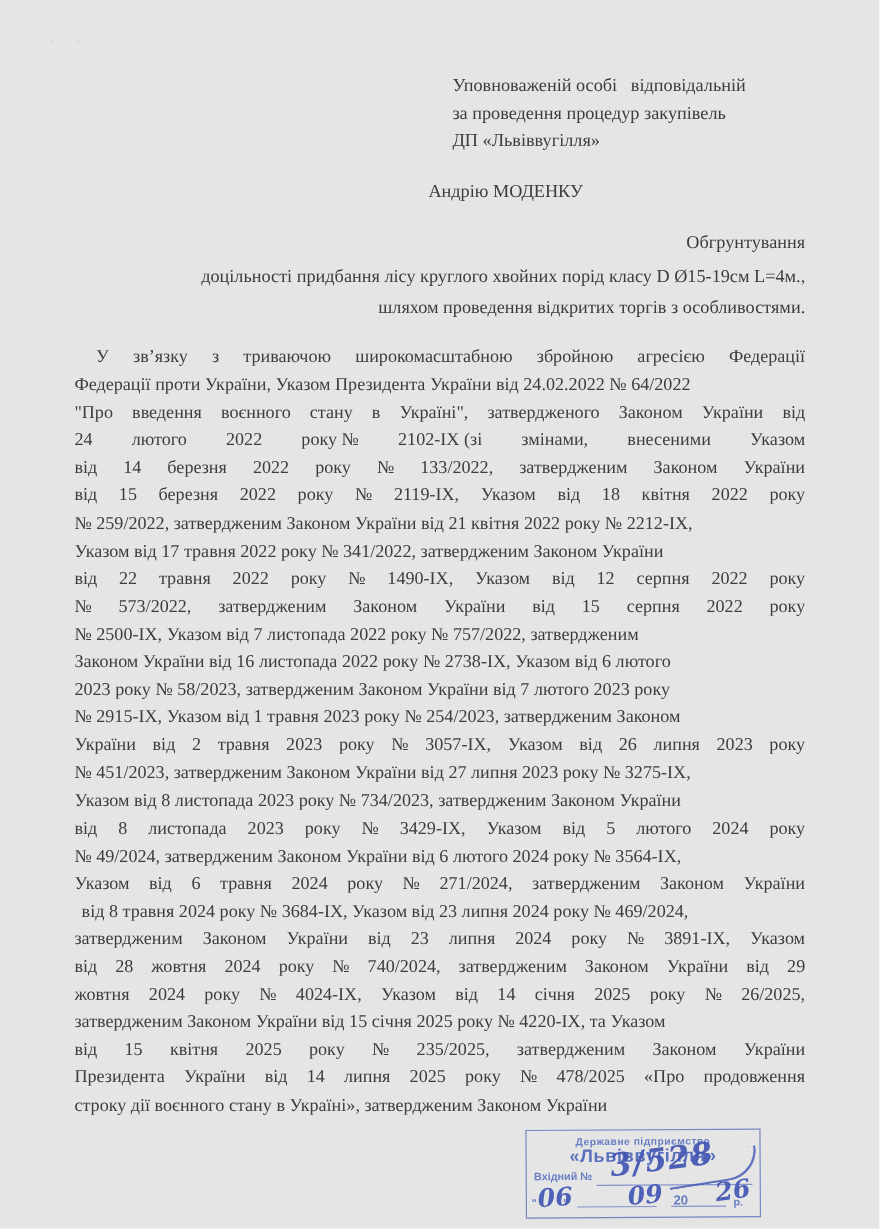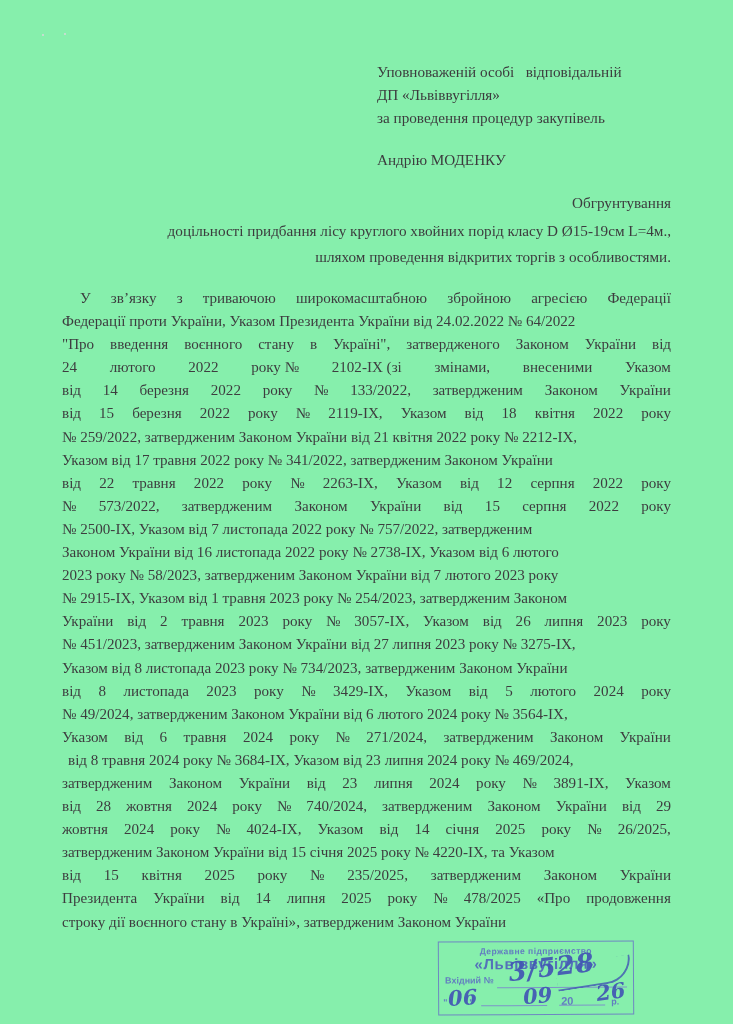--- a/index.html
+++ b/index.html
@@ -14,21 +14,21 @@
     overflow: hidden;
     font-family: "Liberation Serif", "DejaVu Serif", serif;
     color: #3a3a3c;
     -webkit-font-smoothing: antialiased;
   }
 
   
   .page {
     position: absolute;
     inset: 0;
-    background: #86efac;
+    background: #e5e5e5;
   }
   .scan-speck {
     position: absolute;
     width: 2px;
     height: 2px;
     border-radius: 50%;
     background: #d8d8da;
   }
   .speck-a { left: 42px; top: 34px; }
   .speck-b { left: 64px; top: 33px; }
@@ -40,21 +40,21 @@
     top: 60px;
     width: 300px;
     font-size: 15.2px;
     line-height: 23px;
     color: #3c3c3e;
   }
   .addressee div { white-space: pre; }
 
   .recipient-name {
     position: absolute;
-    left: 377px;
+    left: 357px;
     top: 148px;
     font-size: 15.2px;
     line-height: 23px;
     color: #3c3c3e;
   }
 
   
   .title-block {
     position: absolute;
     left: 62px;
@@ -170,42 +170,42 @@
 </head>
 <body>
 
 <div class="page">
 
   <span class="scan-speck speck-a"></span>
   <span class="scan-speck speck-b"></span>
 
   <div class="addressee">
     <div>Уповноваженій особі   відповідальній</div>
+    <div>за проведення процедур закупівель</div>
     <div>ДП «Львіввугілля»</div>
-    <div>за проведення процедур закупівель</div>
   </div>
 
   <div class="recipient-name">Андрію МОДЕНКУ</div>
 
   <div class="title-block">
     <div class="title-main">Обгрунтування</div>
     <div>доцільності придбання лісу круглого хвойних порід класу D Ø15-19см L=4м.,</div>
     <div>шляхом проведення відкритих торгів з особливостями.</div>
   </div>
 
   <div class="body-text" id="body-text">
       <div class="body-line justify indent"><span>У</span><span>зв’язку</span><span>з</span><span>триваючою</span><span>широкомасштабною</span><span>збройною</span><span>агресією</span><span>Федерації</span></div>
       <div class="body-line flush">Федерації проти України, Указом Президента України від 24.02.2022 № 64/2022</div>
       <div class="body-line justify"><span>"Про</span><span>введення</span><span>воєнного</span><span>стану</span><span>в</span><span>Україні",</span><span>затвердженого</span><span>Законом</span><span>України</span><span>від</span></div>
       <div class="body-line justify"><span>24</span><span>лютого</span><span>2022</span><span>року №</span><span>2102-IX (зі</span><span>змінами,</span><span>внесеними</span><span>Указом</span></div>
       <div class="body-line justify"><span>від</span><span>14</span><span>березня</span><span>2022</span><span>року</span><span>№</span><span>133/2022,</span><span>затвердженим</span><span>Законом</span><span>України</span></div>
       <div class="body-line justify"><span>від</span><span>15</span><span>березня</span><span>2022</span><span>року</span><span>№</span><span>2119-IX,</span><span>Указом</span><span>від</span><span>18</span><span>квітня</span><span>2022</span><span>року</span></div>
       <div class="body-line flush">№ 259/2022, затвердженим Законом України від 21 квітня 2022 року № 2212-IX,</div>
       <div class="body-line flush">Указом від 17 травня 2022 року № 341/2022, затвердженим Законом України</div>
-      <div class="body-line justify"><span>від</span><span>22</span><span>травня</span><span>2022</span><span>року</span><span>№</span><span>2263-IX,</span><span>Указом</span><span>від</span><span>12</span><span>серпня</span><span>2022</span><span>року</span></div>
+      <div class="body-line justify"><span>від</span><span>22</span><span>травня</span><span>2022</span><span>року</span><span>№</span><span>1490-IX,</span><span>Указом</span><span>від</span><span>12</span><span>серпня</span><span>2022</span><span>року</span></div>
       <div class="body-line justify"><span>№</span><span>573/2022,</span><span>затвердженим</span><span>Законом</span><span>України</span><span>від</span><span>15</span><span>серпня</span><span>2022</span><span>року</span></div>
       <div class="body-line flush">№ 2500-IX, Указом від 7 листопада 2022 року № 757/2022, затвердженим</div>
       <div class="body-line flush">Законом України від 16 листопада 2022 року № 2738-IX, Указом від 6 лютого</div>
       <div class="body-line flush">2023 року № 58/2023, затвердженим Законом України від 7 лютого 2023 року</div>
       <div class="body-line flush">№ 2915-IX, Указом від 1 травня 2023 року № 254/2023, затвердженим Законом</div>
       <div class="body-line justify"><span>України</span><span>від</span><span>2</span><span>травня</span><span>2023</span><span>року</span><span>№</span><span>3057-IX,</span><span>Указом</span><span>від</span><span>26</span><span>липня</span><span>2023</span><span>року</span></div>
       <div class="body-line flush">№ 451/2023, затвердженим Законом України від 27 липня 2023 року № 3275-IX,</div>
       <div class="body-line flush">Указом від 8 листопада 2023 року № 734/2023, затвердженим Законом України</div>
       <div class="body-line justify"><span>від</span><span>8</span><span>листопада</span><span>2023</span><span>року</span><span>№</span><span>3429-IX,</span><span>Указом</span><span>від</span><span>5</span><span>лютого</span><span>2024</span><span>року</span></div>
       <div class="body-line flush">№ 49/2024, затвердженим Законом України від 6 лютого 2024 року № 3564-IX,</div>

